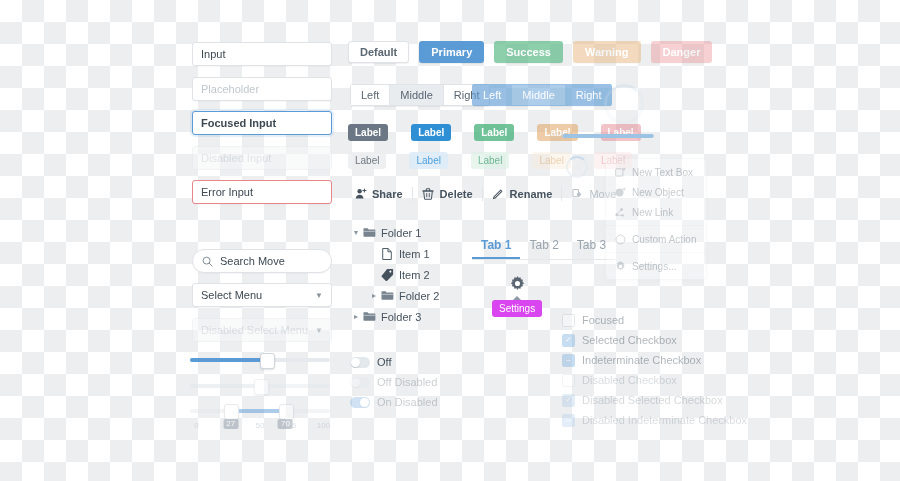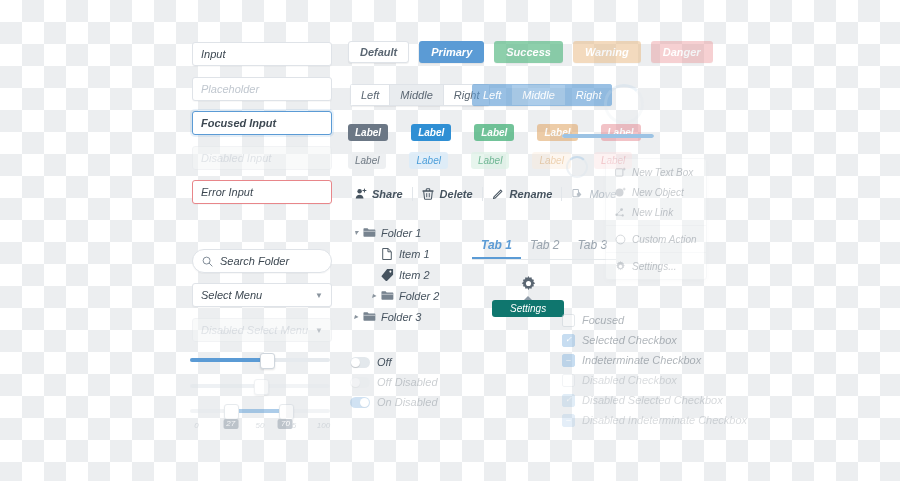--- a/index.html
+++ b/index.html
@@ -10,21 +10,21 @@
     color:#3d4852;
     
     background-color:#ffffff;
     background-image:
       linear-gradient(45deg,#eceef0 25%,transparent 25%,transparent 75%,#eceef0 75%),
       linear-gradient(45deg,#eceef0 25%,transparent 25%,transparent 75%,#eceef0 75%);
     background-size:44px 44px;
     background-position:0 0,22px 22px;
     position:relative;
   }
-  .stage{position:absolute;left:0;top:0;width:900px;height:350px;font-style:italic;}
+  .stage{position:absolute;left:0;top:0;width:900px;height:350px;}
   .abs{position:absolute;}
 
   
   .fld{
     box-sizing:border-box;
     width:140px;height:24px;
     background:#fff;border:1px solid #dfe3e8;border-radius:3px;
     display:flex;align-items:center;padding:0 8px;
     font-size:11px;color:#3d4852;
     box-shadow:0 1px 1px rgba(0,0,0,.03);
@@ -83,21 +83,21 @@
   .trow{display:flex;align-items:center;height:21px;font-size:11px;color:#46535f;}
   .tarrow{width:12px;display:flex;align-items:center;justify-content:center;color:#8a949e;font-size:8px;}
   .tico2{width:14px;margin-right:5px;display:flex;align-items:center;justify-content:center;color:#77838f;}
 
   
   .tabs{display:flex;align-items:flex-end;border-bottom:1px solid #e4e8eb;height:22px;}
   .tab{padding:0 9px;height:21px;display:flex;align-items:flex-start;font-size:12px;color:#9aa4ae;}
   .tab.act{color:#5b9bd5;font-weight:bold;box-shadow:inset 0 -2px 0 #5b9bd5;}
 
   
-  .tip{position:relative;background:#0f766e;color:#fff;border-radius:3px;font-size:10px;padding:3px 18px;}
+  .tip{position:relative;background:#d946ef;color:#fff;border-radius:3px;font-size:10px;padding:3px 7px;}
   .tip:before{content:"";position:absolute;top:-4px;left:50%;margin-left:-4px;border:4px solid transparent;border-top-width:0;border-bottom-color:#8d99a6;}
 
   
   .menu{width:100px;background:#fff;border:1px solid #e8ebee;border-radius:3px;box-shadow:0 2px 6px rgba(0,0,0,.06);padding:3px 0;opacity:.30;}
   .mitem{display:flex;align-items:center;gap:6px;height:20px;padding:0 8px;font-size:10px;color:#46535f;}
   .mico{width:12px;height:12px;display:flex;align-items:center;justify-content:center;color:#6c7883;}
   .mdiv{height:1px;background:#edf0f2;margin:3px 0;}
 
   
   .rowitem{display:flex;align-items:center;gap:7px;height:20px;font-size:11px;color:#46535f;}
@@ -160,21 +160,21 @@
 
 
   <div class="abs" style="left:192px;top:249px;">
     <div class="fld round">
       <span class="ic">
         <svg width="11" height="11" viewBox="0 0 12 12">
             <circle cx="5" cy="5" r="3.8" fill="none" stroke="#77838f"></circle>
             <path d="M7.8 7.8L11 11" stroke="#77838f" stroke-linecap="round"></path>
           </svg>
       </span>
-      <span>Search Folder</span>
+      <span>Search Move</span>
     </div>
   </div>
 
   <div class="abs" style="left:192px;top:283px;">
     <div class="fld">
       <span>Select Menu</span>
       <span class="caret">▼</span>
     </div>
   </div>
 

